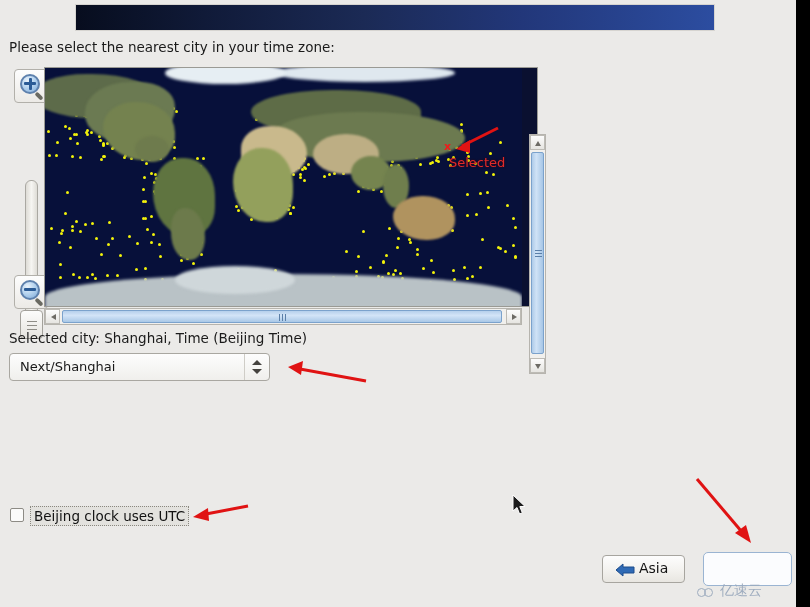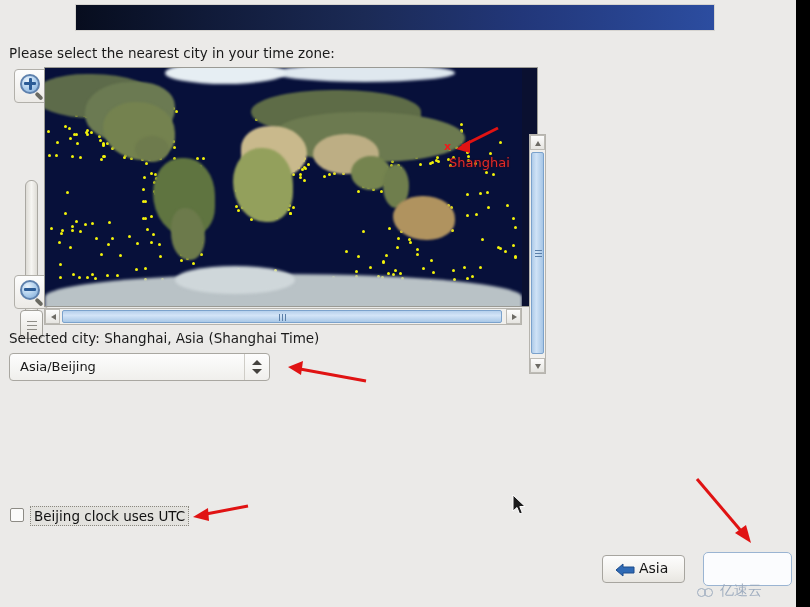--- a/index.html
+++ b/index.html
@@ -19,21 +19,21 @@
 
   
   .banner {
     position: absolute; left: 75px; top: 4px; width: 640px; height: 27px;
     background: linear-gradient(to right, #070d1e 0%, #101a38 20%, #1b2a55 45%, #22377a 70%, #2c4da0 100%);
     border: 1px solid #d6d4d0;
   }
 
   
   .prompt {
-    position: absolute; left: 9px; top: 45px;
+    position: absolute; left: 9px; top: 39px;
     font-size: 13.5px; color: #1a1a1a; white-space: nowrap;
   }
 
   
   .map-panel {
     position: absolute; left: 8px; top: 67px; width: 530px; height: 256px;
   }
   .map-frame {
     position: absolute; left: 36px; top: 0px; width: 494px; height: 240px;
     border: 1px solid #9a9a94; background: #0a1030; overflow: hidden;
@@ -1086,21 +1086,21 @@
         <div class="land" style="left:268px; top:66px; width:66px; height:40px; background:#bdae84; border-radius:50%;"></div>
         <div class="land" style="left:306px; top:88px; width:40px; height:34px; background:#75844f; border-radius:50%;"></div>
         <div class="land" style="left:338px; top:96px; width:26px; height:44px; background:#6f7e4d; border-radius:50%;"></div>
         <div class="land" style="left:348px; top:128px; width:62px; height:44px; background:#b0935f; border-radius:48% 52% 45% 55%;"></div>
         <div class="ice" style="left:230px; top:-4px; width:180px; height:18px; background:#dfe8ef; border-radius:50%;"></div>
         <div class="ice" style="left:120px; top:-6px; width:120px; height:22px; background:#e6eef3; border-radius:50%;"></div>
         <div class="ice" style="left:0px; top:206px; width:477px; height:46px; background:#b9c2c6; border-radius:50% 50% 0 0;"></div>
         <div class="ice" style="left:130px; top:198px; width:120px; height:28px; background:#cfd7da; border-radius:50%;"></div>
 
         <div class="sh-x" style="left:399px; top:73px;">x</div>
-        <div class="sh-label" style="left:404px; top:87px;">Shanghai</div>
+        <div class="sh-label" style="left:404px; top:87px;">Selected</div>
       </div>
     </div>
 
     <div class="vscroll">
       <div class="sb-arrow up">
         <div class="tri" style="left:4px; top:5px; border-left:3.5px solid transparent; border-right:3.5px solid transparent; border-bottom:5px solid #6d6b65;"></div>
       </div>
       <div class="sb-thumb">
         <div class="grip" style="top:97px;"></div>
         <div class="grip" style="top:100px;"></div>
@@ -1119,24 +1119,24 @@
     <div class="sb-thumb">
       <div class="grip" style="left:216px;"></div>
       <div class="grip" style="left:219px;"></div>
       <div class="grip" style="left:222px;"></div>
     </div>
     <div class="sb-arrow right">
       <div class="tri" style="left:5px; top:4px; border-top:3.5px solid transparent; border-bottom:3.5px solid transparent; border-left:5px solid #6d6b65;"></div>
     </div>
   </div>
 
-  <div class="selected-city">Selected city: Shanghai, Asia (Shanghai Time)</div>
+  <div class="selected-city">Selected city: Shanghai, Time (Beijing Time)</div>
 
   <div class="combo">
-    <div class="value">Asia/Beijing</div>
+    <div class="value">Next/Shanghai</div>
     <div class="stepper">
       <div class="chev up"></div>
       <div class="chev down"></div>
     </div>
   </div>
 
   <div class="cb-row">
     <div class="cb-box"></div>
     <div class="cb-label">Beijing clock uses UTC</div>
   </div>

